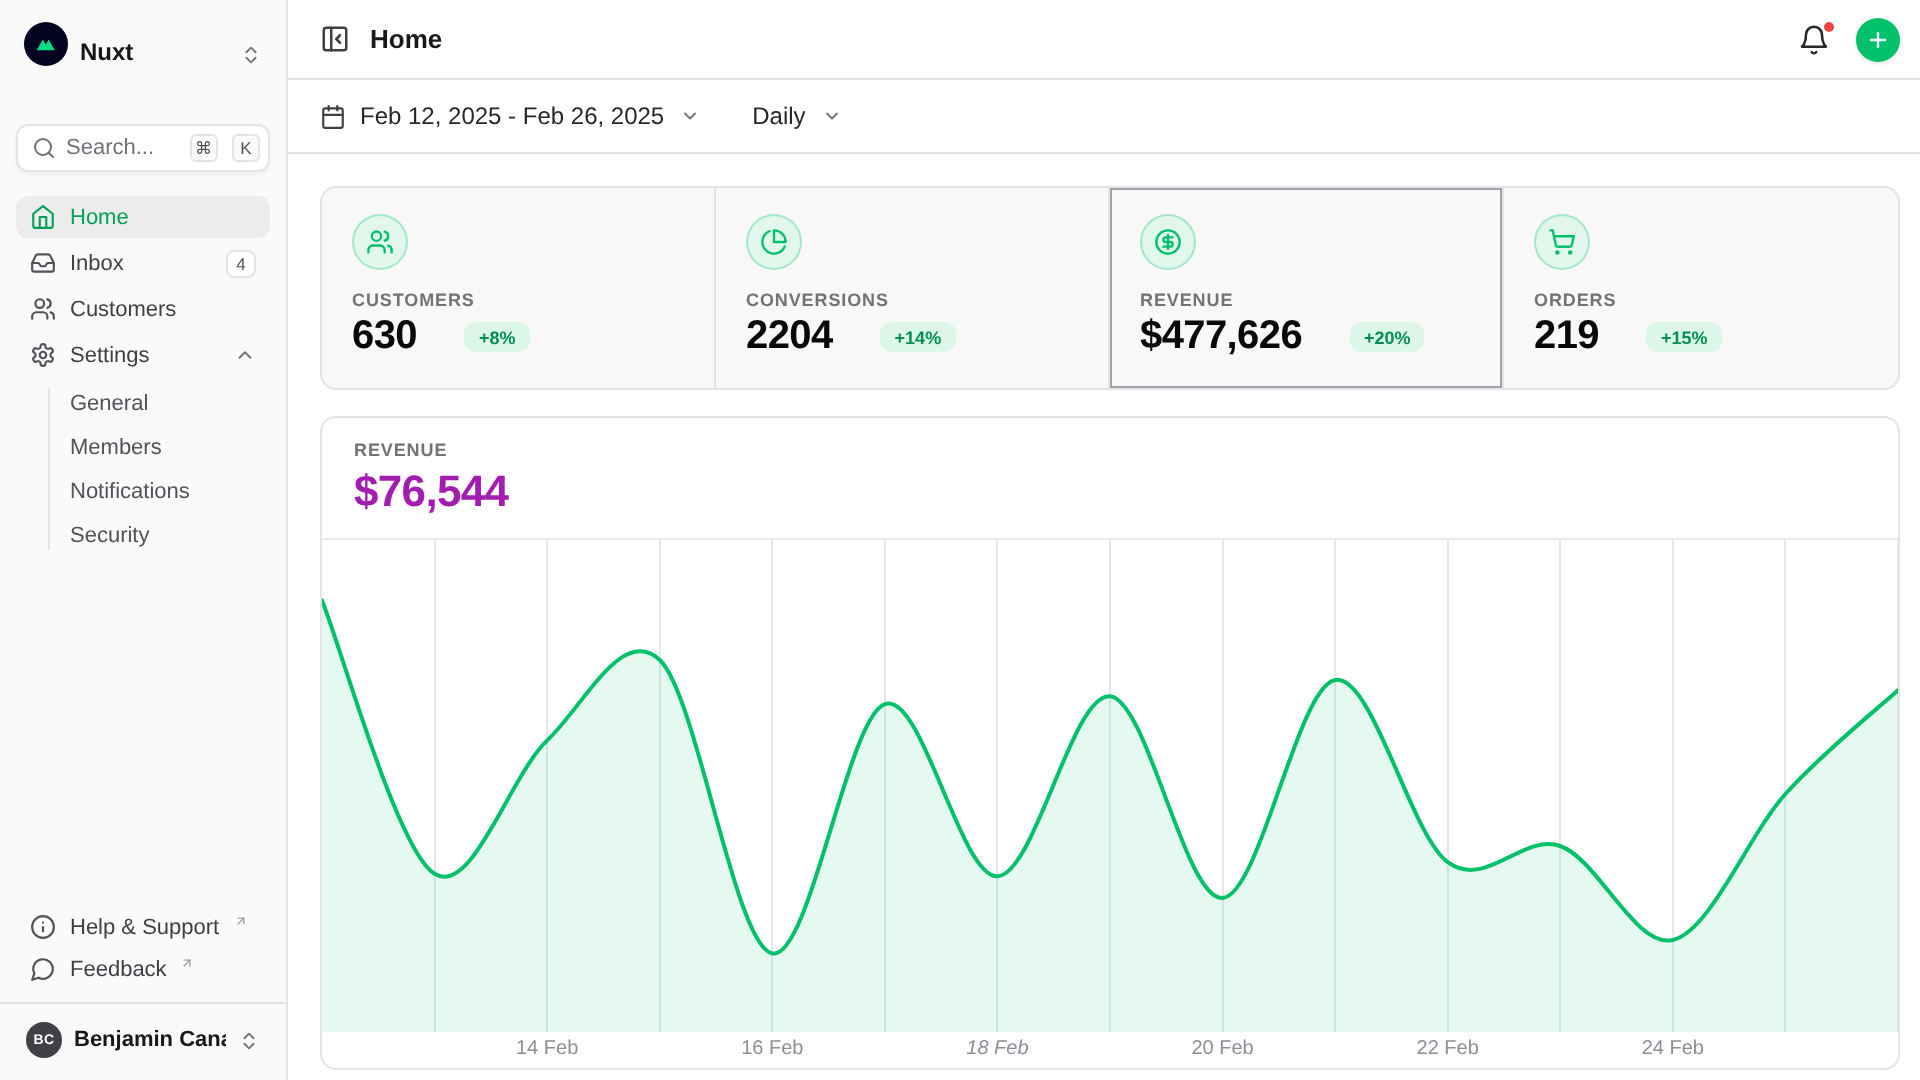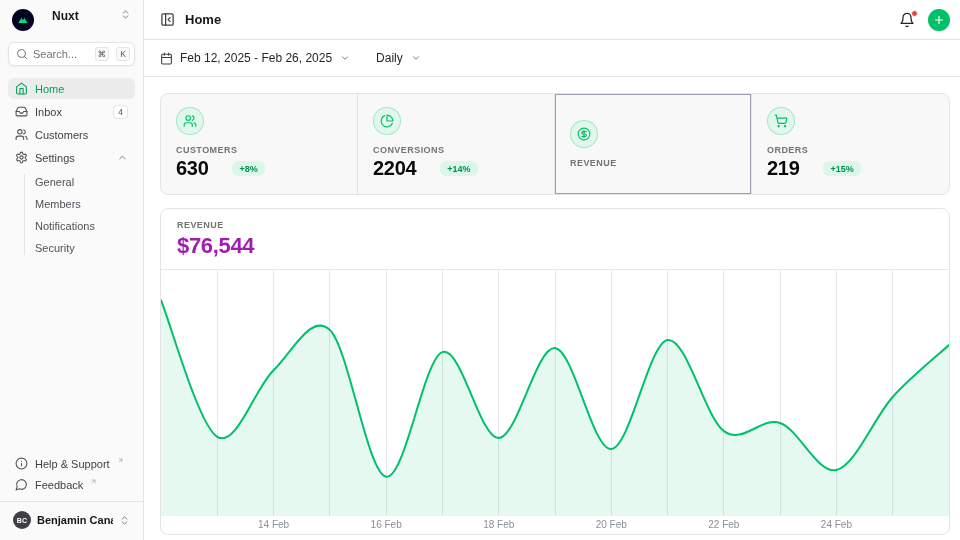--- a/index.html
+++ b/index.html
@@ -7,25 +7,25 @@
   body{font-family:"Liberation Sans",sans-serif;background:#fff;color:#18181b;font-size:12px}
   button{font:inherit;border:0;background:none;padding:0;text-align:left;cursor:pointer;color:inherit}
   a{text-decoration:none;color:inherit}
   svg{display:block}
 
   .app{display:flex;width:960px;height:540px}
 
   
   .sidebar{width:144px;min-width:144px;background:var(--c-sidebar-bg,#fafafa);border-right:1px solid var(--c-border,#e4e4e7);display:flex;flex-direction:column;padding:8px}
   .sidebar-top{flex:1;min-height:0;display:flex;flex-direction:column}
-  .team-row{display:flex;align-items:flex-start;gap:18px;padding:1px 4px;height:26px;border-radius:6px;width:100%}
+  .team-row{display:flex;align-items:flex-end;gap:6px;padding:1px 4px;height:26px;border-radius:6px;width:100%}
   .logo-circle{width:22px;height:22px;min-width:22px;border-radius:50%;background:#020420;display:flex;align-items:center;justify-content:center}
   .team-name{font-size:12px;font-weight:700;flex:1}
   .select-icon{color:#71717a;display:flex}
-  .searchbox{margin-top:8px;height:24px;width:100%;border:1px solid var(--c-border,#e4e4e7);border-radius:6px;background:#fff;display:flex;align-items:center;gap:5px;padding:0 4px 0 7px;box-shadow:0 1px 2px rgba(0,0,0,.05)}
+  .searchbox{margin-top:28px;height:24px;width:100%;border:1px solid var(--c-border,#e4e4e7);border-radius:6px;background:#fff;display:flex;align-items:center;gap:5px;padding:0 4px 0 7px;box-shadow:0 1px 2px rgba(0,0,0,.05)}
   .search-text{font-size:11px;color:#71717a;flex:1;white-space:nowrap}
   .kbd{min-width:14px;height:14px;padding:0 2px;border:1px solid var(--c-border,#e4e4e7);border-radius:3px;background:#fafafa;font-size:8.5px;color:#52525b;display:flex;align-items:center;justify-content:center}
   .kbd+.kbd{margin-left:2px}
   .nav{margin-top:12px;display:flex;flex-direction:column;gap:2px}
   .nav-item{display:flex;align-items:center;gap:7px;height:21px;padding:0 7px;border-radius:6px;font-size:11px;font-weight:500;color:#3f3f46;width:100%}
   .nicon{display:flex;color:#52525b}
   .nav-item.active{background:#ececed;color:var(--c-primary-text,#00a158)}
   .nav-item.active .nicon{color:var(--c-primary-text,#00a158)}
   .nav-spacer{flex:1}
   .nav-badge{min-width:15px;height:14px;border:1px solid var(--c-border,#e4e4e7);background:#fff;border-radius:4px;font-size:8.5px;color:#52525b;display:flex;align-items:center;justify-content:center;padding:0 3px}
@@ -303,20 +303,24 @@
 
         <button class="stat-card selected">
           <span class="stat-icon-wrap">
             <svg width="14" height="14" viewBox="0 0 24 24" fill="none" stroke="currentColor" stroke-width="2" stroke-linecap="round" stroke-linejoin="round">
                 <circle cx="12" cy="12" r="10"></circle>
                 <path d="M16 8h-6a2 2 0 1 0 0 4h4a2 2 0 1 1 0 4H8"></path>
                 <path d="M12 18V6"></path>
               </svg>
           </span>
           <span class="stat-label">REVENUE</span>
+          <span class="stat-row">
+            <span class="stat-value">$477,626</span>
+            <span class="stat-delta">+20%</span>
+          </span>
         </button>
 
         <button class="stat-card">
           <span class="stat-icon-wrap">
             <svg width="14" height="14" viewBox="0 0 24 24" fill="none" stroke="currentColor" stroke-width="2" stroke-linecap="round" stroke-linejoin="round">
                 <circle cx="8" cy="21" r="1"></circle>
                 <circle cx="19" cy="21" r="1"></circle>
                 <path d="M2.05 2.05h2l2.66 12.42a2 2 0 0 0 2 1.58h9.78a2 2 0 0 0 1.95-1.57l1.65-7.43H5.12"></path>
               </svg>
           </span>
@@ -349,21 +353,21 @@
               <line x1="675.4285714285714" x2="675.4285714285714" y1="0" y2="246" stroke="#e5e7eb" stroke-width="1" shape-rendering="crispEdges"></line>
               <line x1="731.7142857142857" x2="731.7142857142857" y1="0" y2="246" stroke="#e5e7eb" stroke-width="1" shape-rendering="crispEdges"></line>
               <line x1="788" x2="788" y1="0" y2="246" stroke="#e5e7eb" stroke-width="1" shape-rendering="crispEdges"></line>
               <path d="M0.0,30.2C9.4,53.0 37.5,155.3 56.3,166.9C75.0,178.6 93.8,118.0 112.6,100.2C131.3,82.4 150.1,42.2 168.9,60.0C187.6,77.7 206.4,203.0 225.1,206.7C243.9,210.4 262.7,88.5 281.4,82.1C300.2,75.6 319.0,168.8 337.7,168.1C356.5,167.4 375.2,76.3 394.0,78.1C412.8,79.9 431.5,180.4 450.3,179.0C469.0,177.7 487.8,73.0 506.6,70.0C525.3,67.0 544.1,147.3 562.9,161.1C581.6,175.0 600.4,146.5 619.1,153.0C637.9,159.5 656.7,204.3 675.4,200.0C694.2,195.6 713.0,147.8 731.7,127.0C750.5,106.1 778.6,83.7 788.0,75.1L788,246L0,246Z" fill="rgba(0,193,106,0.10)"></path>
               <path d="M0.0,30.2C9.4,53.0 37.5,155.3 56.3,166.9C75.0,178.6 93.8,118.0 112.6,100.2C131.3,82.4 150.1,42.2 168.9,60.0C187.6,77.7 206.4,203.0 225.1,206.7C243.9,210.4 262.7,88.5 281.4,82.1C300.2,75.6 319.0,168.8 337.7,168.1C356.5,167.4 375.2,76.3 394.0,78.1C412.8,79.9 431.5,180.4 450.3,179.0C469.0,177.7 487.8,73.0 506.6,70.0C525.3,67.0 544.1,147.3 562.9,161.1C581.6,175.0 600.4,146.5 619.1,153.0C637.9,159.5 656.7,204.3 675.4,200.0C694.2,195.6 713.0,147.8 731.7,127.0C750.5,106.1 778.6,83.7 788.0,75.1" fill="none" stroke="#00c16a" stroke-width="2" stroke-linecap="round" stroke-linejoin="round"></path>
             </svg>
         </div>
         <div class="ticks">
             <span class="tick" style="left: 14.2857%;">14 Feb</span>
             <span class="tick" style="left: 28.5714%;">16 Feb</span>
-            <span class="tick" style="left: 42.8571%;">18 Feb</span>
+            <span class="tick" style="left: 42.8571%; font-style: italic;">18 Feb</span>
             <span class="tick" style="left: 57.1429%;">20 Feb</span>
             <span class="tick" style="left: 71.4286%;">22 Feb</span>
             <span class="tick" style="left: 85.7143%;">24 Feb</span>
           </div>
       </section>
 
     </div>
   </main>
 </div>
 

